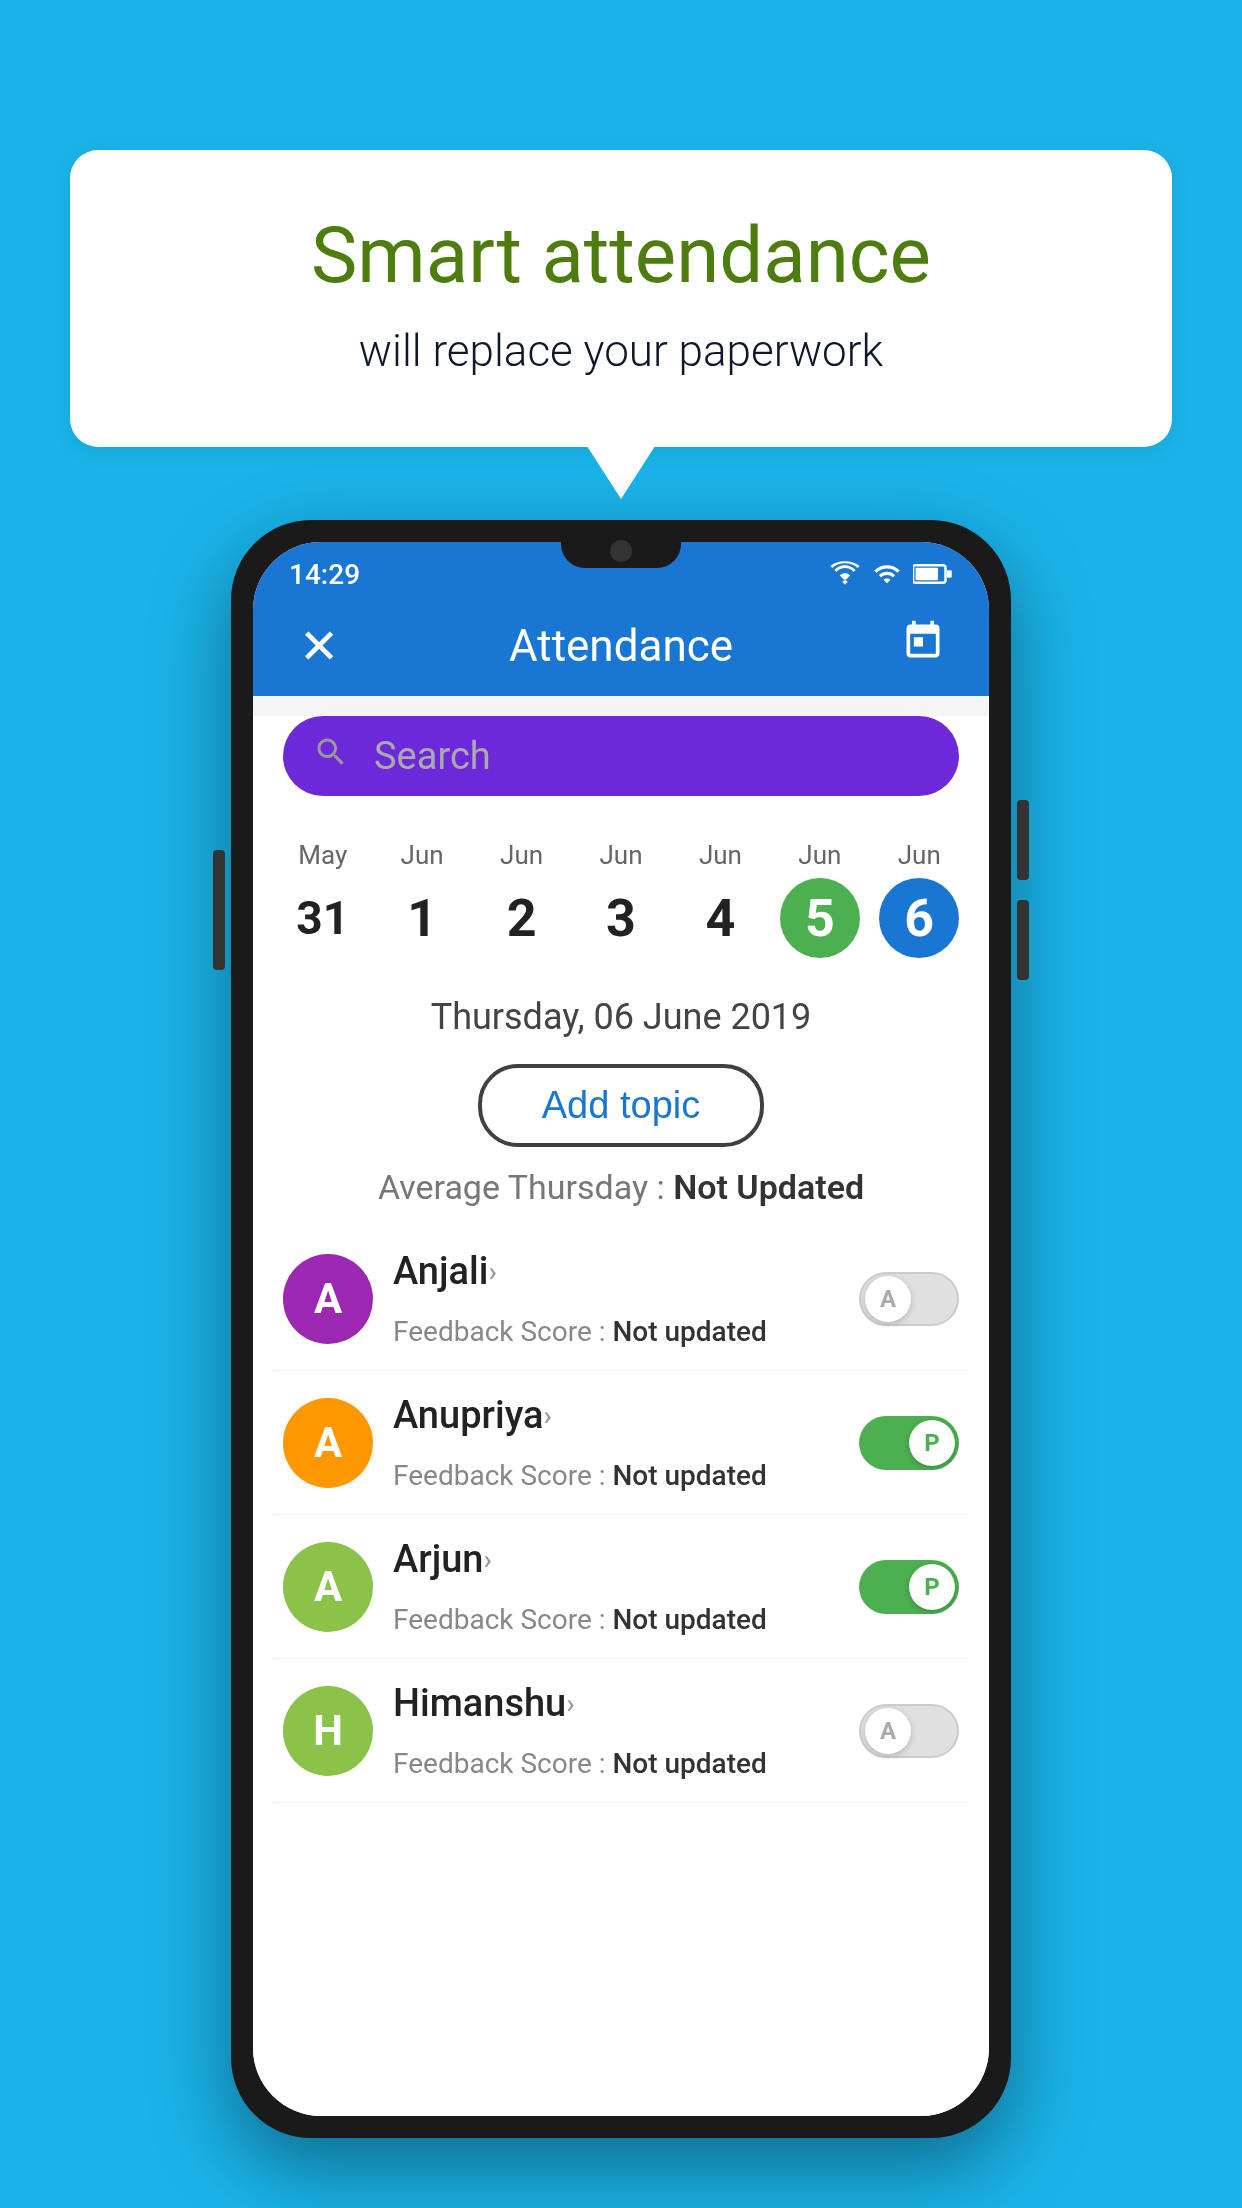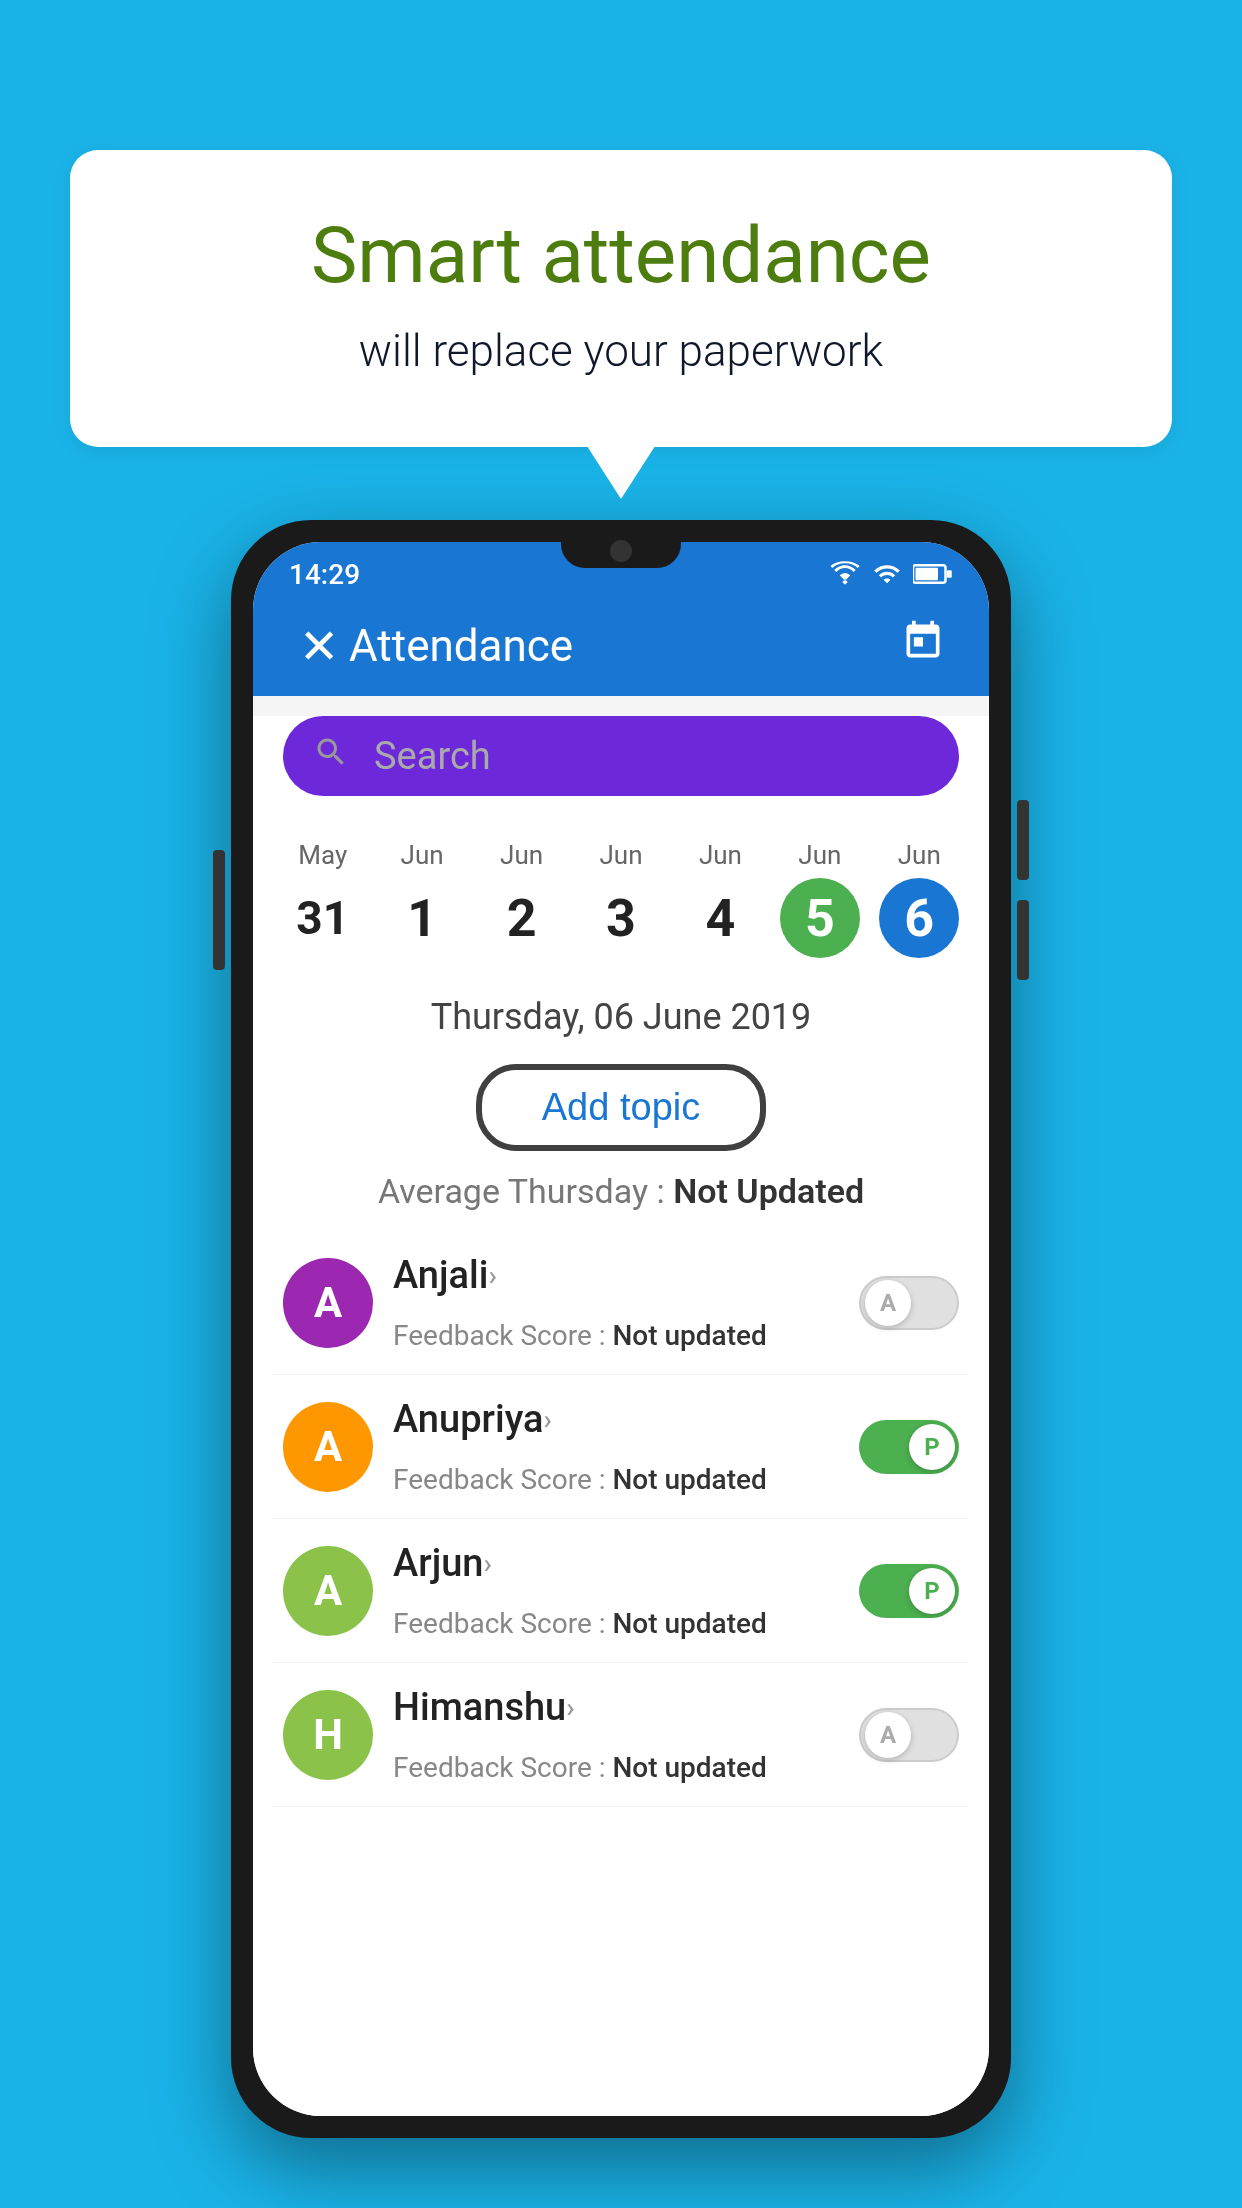--- a/index.html
+++ b/index.html
@@ -144,21 +144,21 @@
       cursor: pointer;
       width: 60px;
       text-align: center;
     }
 
     .app-bar-title {
       color: white;
       font-size: 44px;
       font-weight: 400;
       flex: 1;
-      text-align: left;
+      text-align: center;
     }
 
     .app-bar-calendar {
       color: white;
       font-size: 44px;
       width: 60px;
       text-align: center;
     }
 
     
@@ -256,21 +256,21 @@
       padding: 24px 0 16px;
       font-size: 36px;
       color: #444;
       font-weight: 400;
     }
 
     
     .add-topic-btn {
       display: block;
       margin: 10px auto 20px;
-      border: 6px solid #404040;
+      border: 4px solid #404040;
       background: white;
       border-radius: 40px;
       padding: 16px 60px;
       font-size: 38px;
       color: #1976d2;
       cursor: pointer;
       width: fit-content;
     }
 
     

